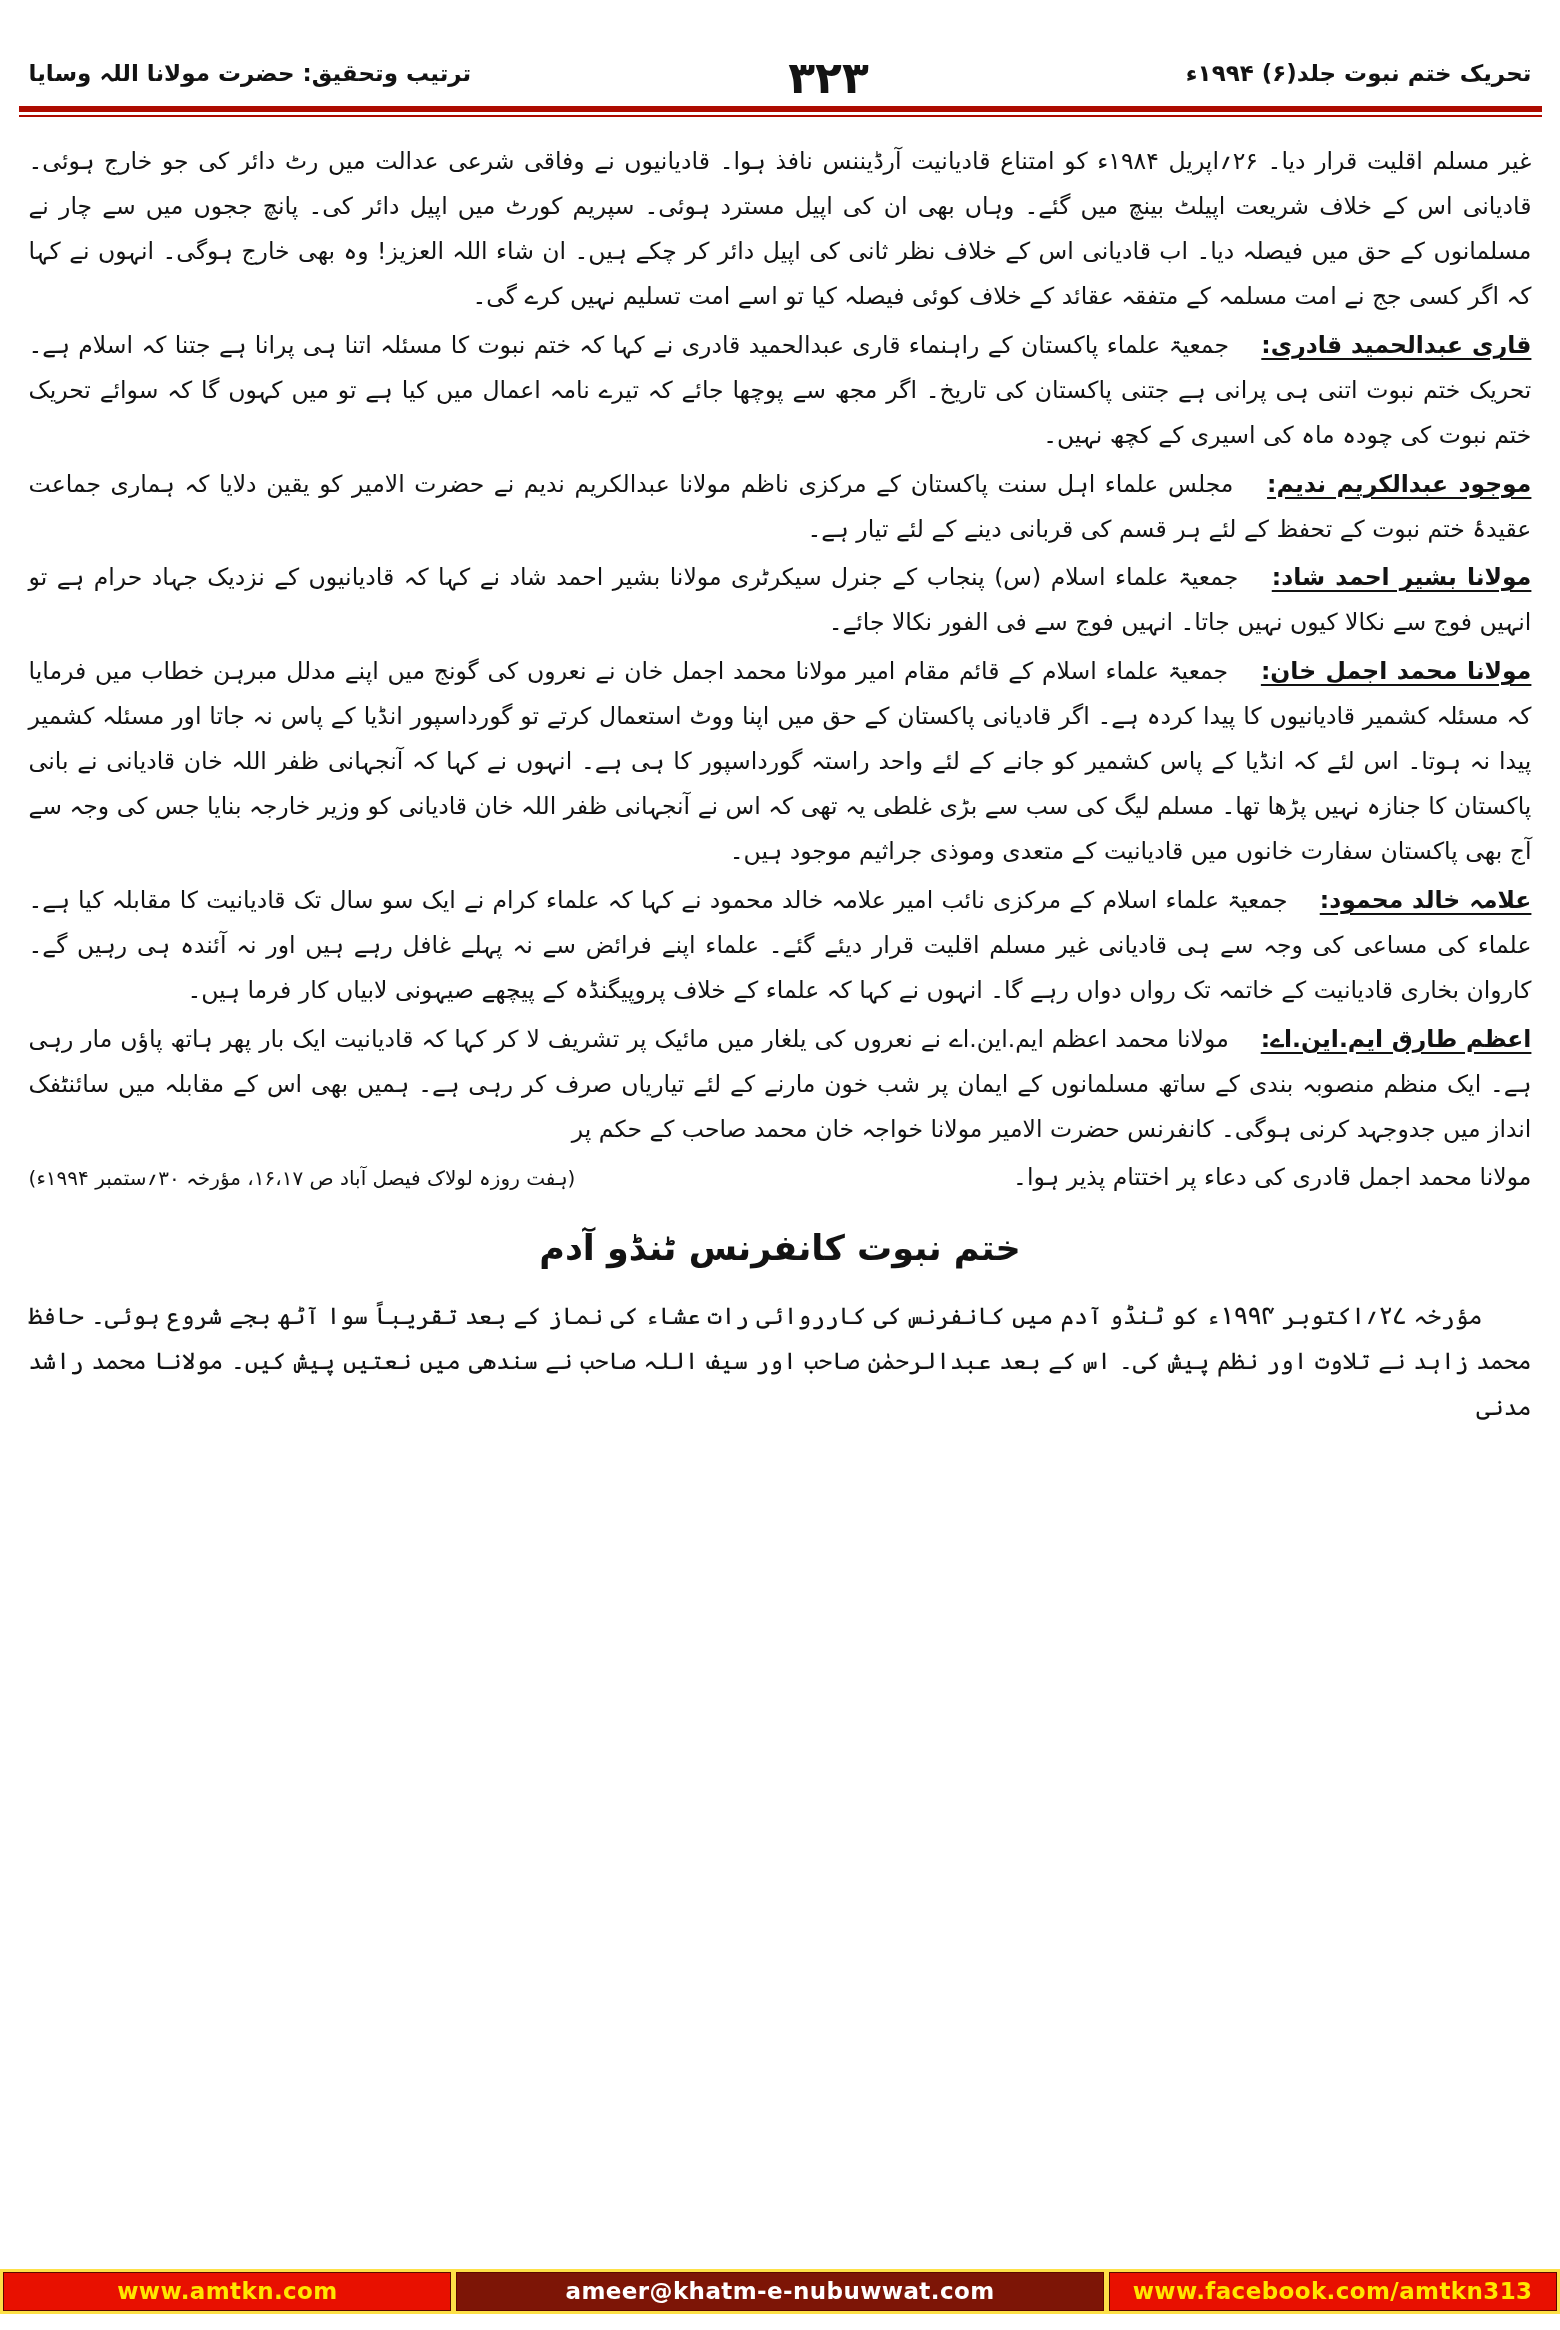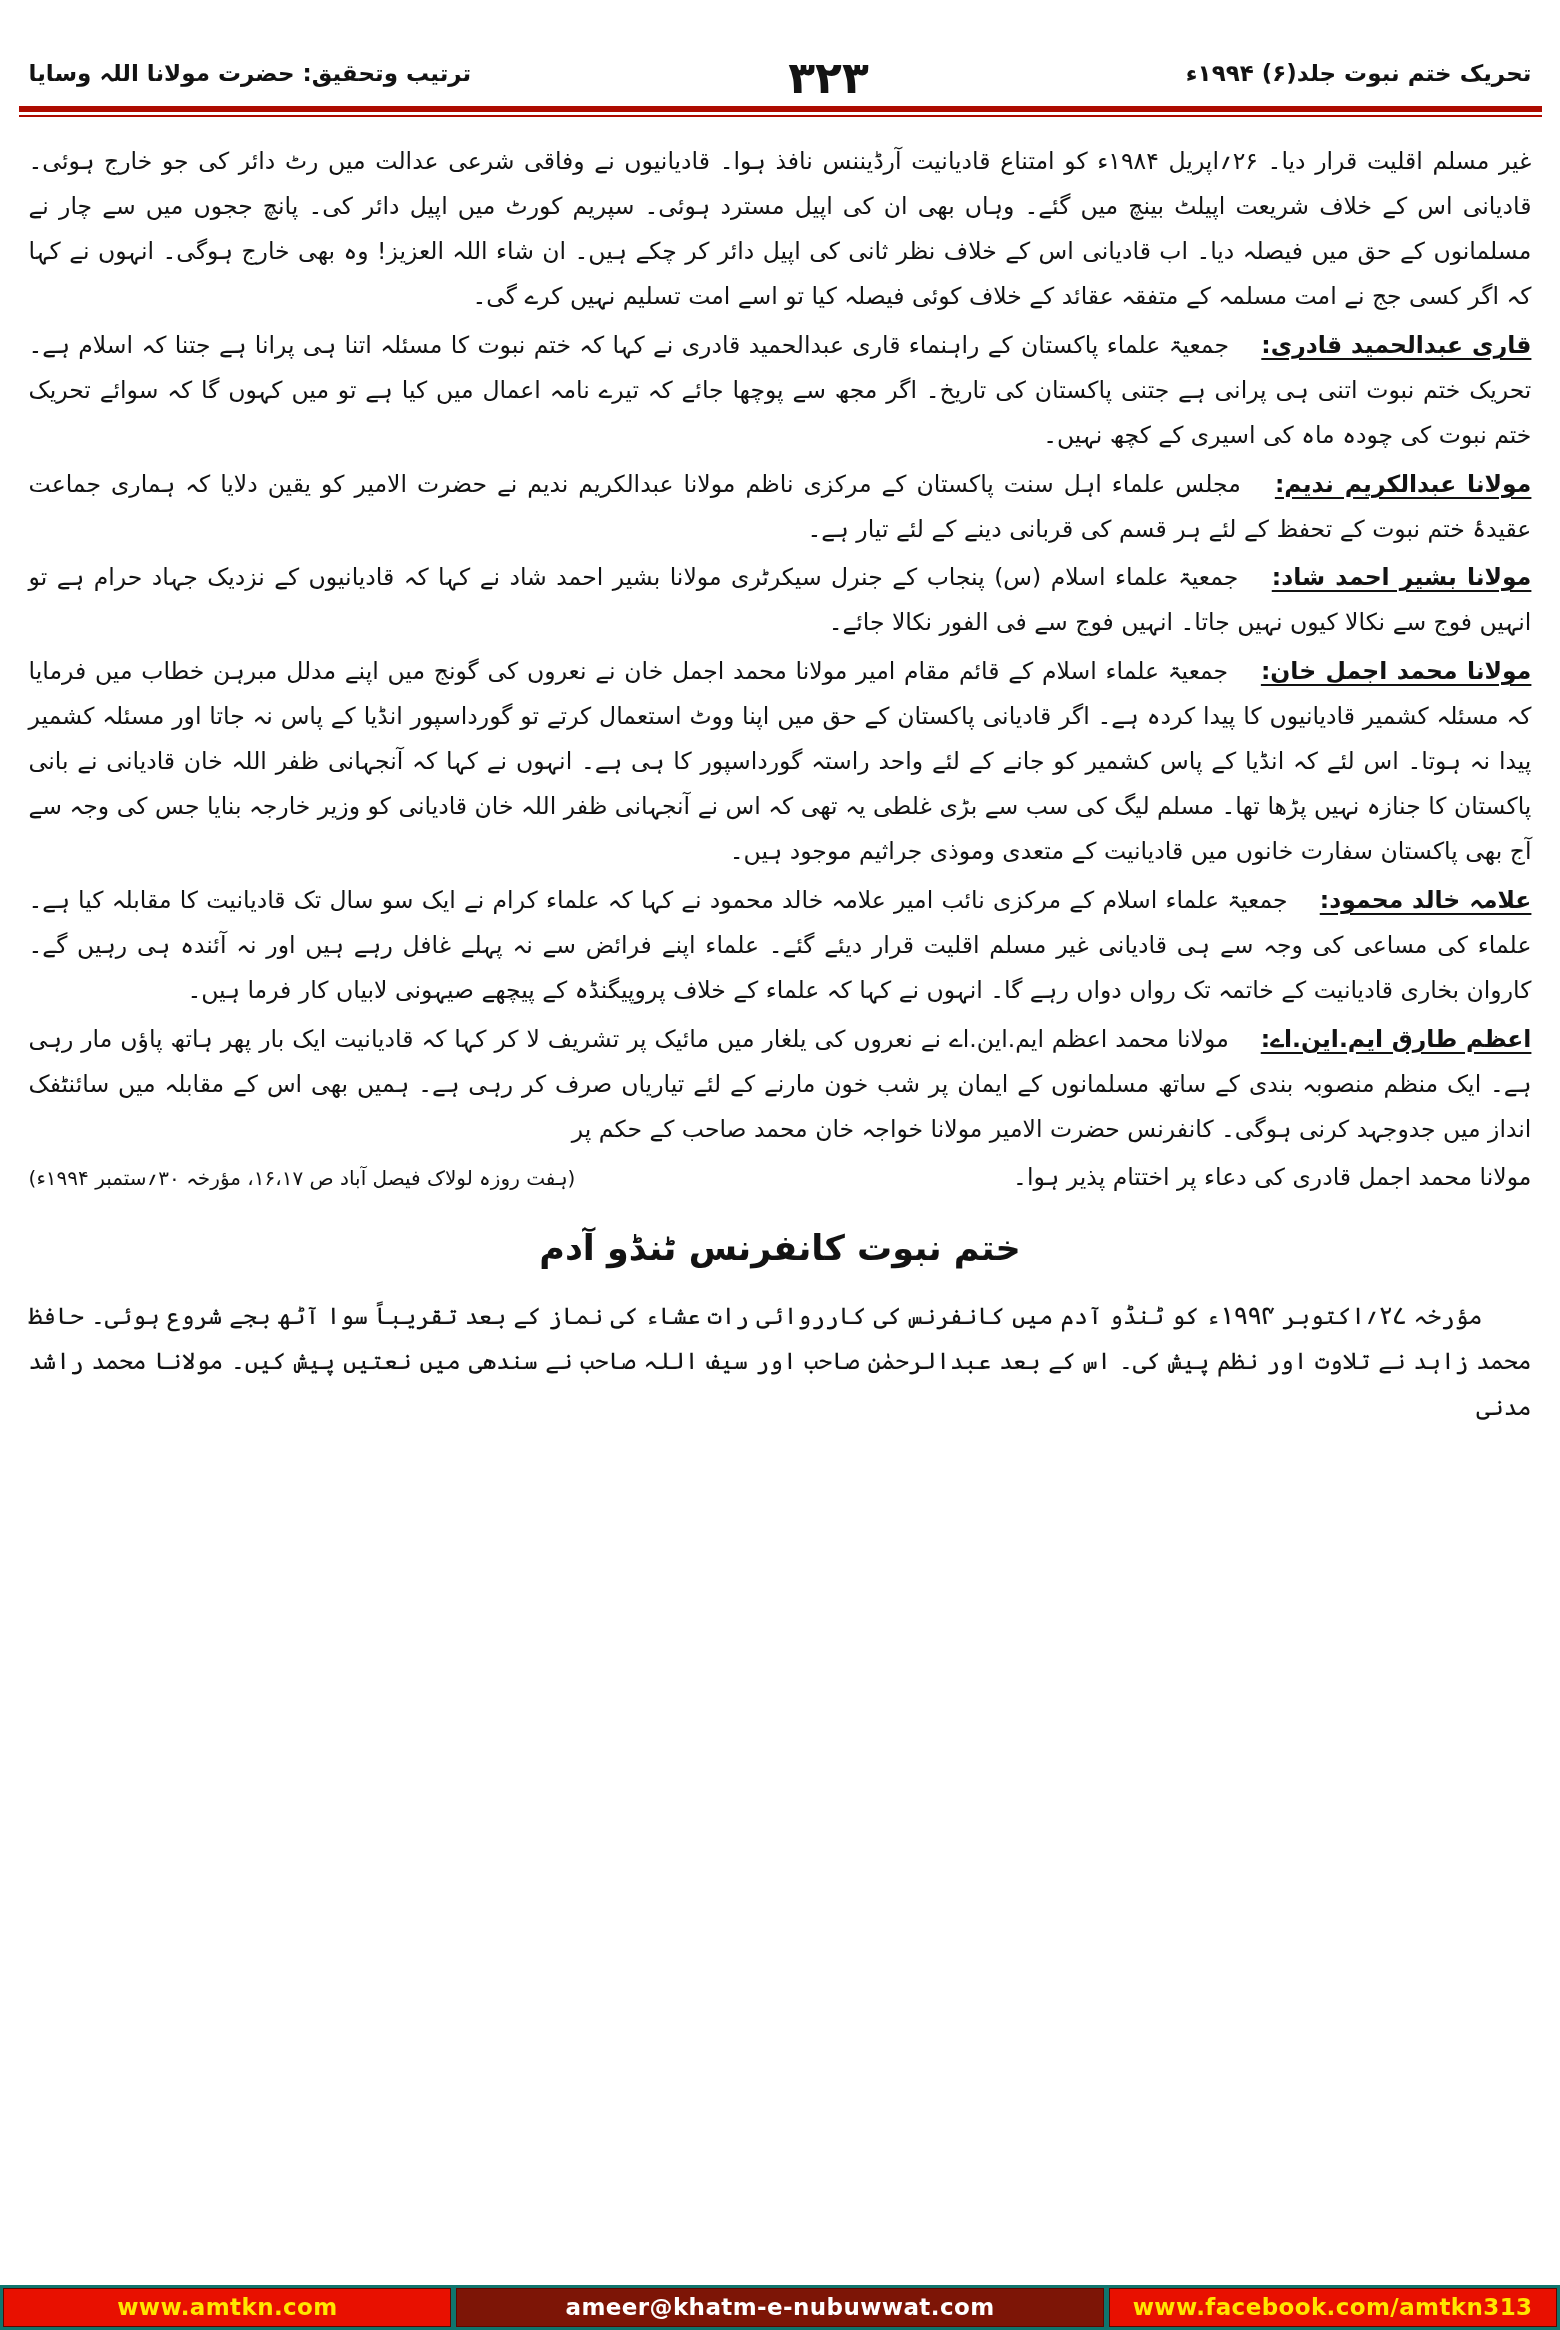--- a/index.html
+++ b/index.html
@@ -69,28 +69,28 @@
   .conference-heading {
     text-align: center;
     font-size: 35px;
     font-weight: bold;
     margin: 15px 0 11.8px 0;
   }
   .indent { text-indent: 49px; font-family: Liberation Serif, serif; }
   
   .page-footer {
     position: absolute;
-    bottom: 0;
+    bottom: 16px;
     left: 0;
     right: 0;
     height: 45px;
     display: flex;
     direction: ltr;
     gap: 4.2px;
-    background: #0f766e;
+    background: #fde047;
     padding: 2.5px 3.4px 3.4px 3.4px;
   }
   .footer-seg {
     flex: 1;
     display: flex;
     align-items: center;
     justify-content: center;
     font-size: 23px;
     font-weight: bold;
     letter-spacing: 0.4px;
@@ -118,21 +118,21 @@
     <p>
       <span>غیر مسلم اقلیت قرار دیا۔ ۲۶؍اپریل ۱۹۸۴ء کو امتناع قادیانیت آرڈیننس نافذ ہوا۔ قادیانیوں نے وفاقی شرعی عدالت میں رٹ دائر کی جو خارج ہوئی۔ قادیانی اس کے خلاف شریعت اپیلٹ بینچ میں گئے۔ وہاں بھی ان کی اپیل مسترد ہوئی۔ سپریم کورٹ میں اپیل دائر کی۔ پانچ ججوں میں سے چار نے مسلمانوں کے حق میں فیصلہ دیا۔ اب قادیانی اس کے خلاف نظر ثانی کی اپیل دائر کر چکے ہیں۔ ان شاء اللہ العزیز! وہ بھی خارج ہوگی۔ انہوں نے کہا کہ اگر کسی جج نے امت مسلمہ کے متفقہ عقائد کے خلاف کوئی فیصلہ کیا تو اسے امت تسلیم نہیں کرے گی۔</span>
     </p>
 
     <p>
       <span class="sec-head">قاری عبدالحمید قادری:</span>
       <span>جمعیۃ علماء پاکستان کے راہنماء قاری عبدالحمید قادری نے کہا کہ ختم نبوت کا مسئلہ اتنا ہی پرانا ہے جتنا کہ اسلام ہے۔ تحریک ختم نبوت اتنی ہی پرانی ہے جتنی پاکستان کی تاریخ۔ اگر مجھ سے پوچھا جائے کہ تیرے نامہ اعمال میں کیا ہے تو میں کہوں گا کہ سوائے تحریک ختم نبوت کی چودہ ماہ کی اسیری کے کچھ نہیں۔</span>
     </p>
 
     <p>
-      <span class="sec-head">مولانا عبدالکریم ندیم:</span>
+      <span class="sec-head">موجود عبدالکریم ندیم:</span>
       <span>مجلس علماء اہل سنت پاکستان کے مرکزی ناظم مولانا عبدالکریم ندیم نے حضرت الامیر کو یقین دلایا کہ ہماری جماعت عقیدۂ ختم نبوت کے تحفظ کے لئے ہر قسم کی قربانی دینے کے لئے تیار ہے۔</span>
     </p>
 
     <p>
       <span class="sec-head">مولانا بشیر احمد شاد:</span>
       <span>جمعیۃ علماء اسلام (س) پنجاب کے جنرل سیکرٹری مولانا بشیر احمد شاد نے کہا کہ قادیانیوں کے نزدیک جہاد حرام ہے تو انہیں فوج سے نکالا کیوں نہیں جاتا۔ انہیں فوج سے فی الفور نکالا جائے۔</span>
     </p>
 
     <p>
       <span class="sec-head">مولانا محمد اجمل خان:</span>

